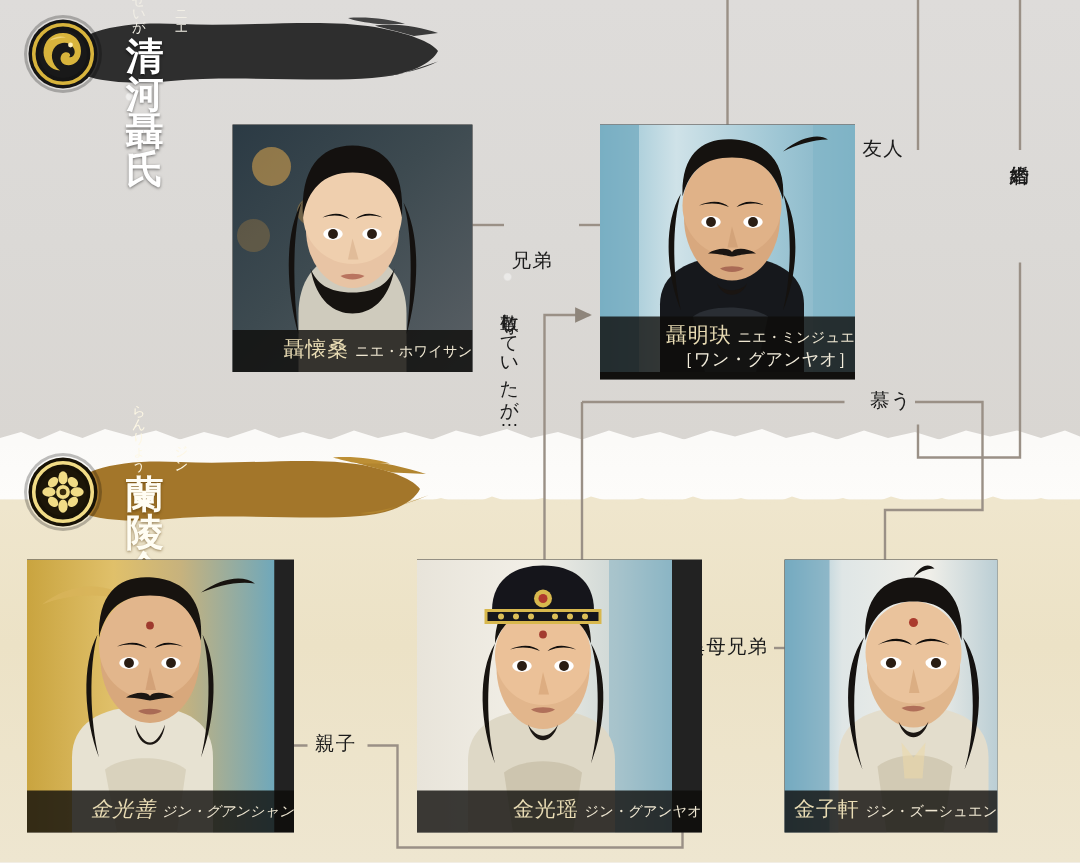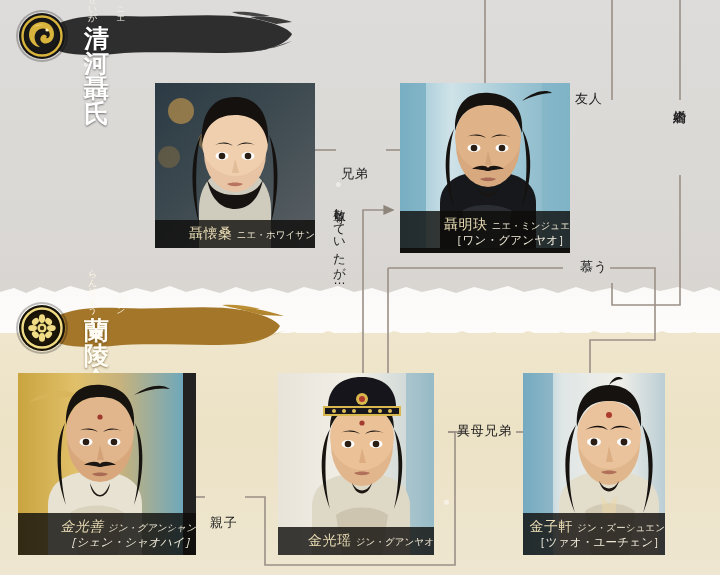--- a/index.html
+++ b/index.html
@@ -101,21 +101,21 @@
   }
   .nm-actor{
     color:#f4eedd;font-size:11.5px;letter-spacing:.02em;margin-top:1px;
     font-family:"Liberation Sans","DejaVu Sans",sans-serif;
   }
 
   
   #card-nhs{left:155px;top:83px;width:160px;height:165px;}
   #card-nmj{left:400px;top:83px;width:170px;height:170px;}
   #card-jgs{left:18px;top:373px;width:178px;height:182px;font-style:italic;}
-  #card-jgy{left:278px;top:373px;width:156px;height:182px;}
+  #card-jgy{left:278px;top:373px;width:156px;height:182px;padding-left:34px;}
   #card-jzx{left:523px;top:373px;width:142px;height:182px;}
 </style>
 </head>
 <body>
 
 <div id="stage">
 
   <div class="band band-grey"></div>
   <div class="band band-white"></div>
   <div class="band band-cream"></div>
@@ -242,21 +242,21 @@
   </div>
   <div class="rel vert" id="rel-konyaku" style="left:672px;top:100px;">
     <span class="chip">婚約者</span>
   </div>
   <div class="rel vert" id="rel-sonkei" style="left:332px;top:200px;font-size:12.5px;">
     <span class="chip">尊敬していたが…</span>
   </div>
   <div class="rel" id="rel-shitau" style="left:563px;top:258px;margin-left:12px;">
     <span class="chip">慕う</span>
   </div>
-  <div class="rel" id="rel-oyako" style="left:205px;top:487px;margin-top:27px;">
+  <div class="rel" id="rel-oyako" style="left:205px;top:487px;">
     <span class="chip">親子</span>
   </div>
   <div class="rel" id="rel-ibo" style="left:452px;top:422px;">
     <span class="chip">異母兄弟</span>
   </div>
 
   <div class="card" id="card-nhs">
     <div class="portrait">
       <svg width="160" height="165" viewBox="0 0 160 165" preserveAspectRatio="xMidYMid slice">
         <defs>
@@ -367,21 +367,20 @@
         <path d="M82,72 L79,87 L86,87 Z" fill="#c9946a" opacity=".6"></path>
         <path d="M66,92 C72,88 80,88 82,91 C84,88 92,88 98,92 C90,92 84,94 82,94 C80,94 74,92 66,92 Z" fill="#1c1713"></path>
         <path d="M74,101 C78,99 86,99 90,101 C86,104 78,104 74,101 Z" fill="#a96a55"></path>
         <path d="M72,110 C78,126 86,126 92,110 C90,128 74,128 72,110 Z" fill="#1c1713"></path>
       </svg>
     </div>
     <div class="nameplate">
       <div class="nm-row1">
         <span class="nm-cn">金光善</span><span class="nm-kana">ジン・グアンシャン</span>
       </div>
-      <div class="nm-actor">［シェン・シャオハイ］</div>
     </div>
   </div>
 
   <div class="card" id="card-jgy">
     <div class="portrait">
       <svg width="170" height="182" viewBox="0 0 170 182" preserveAspectRatio="xMidYMid slice">
         <defs>
           <linearGradient id="bgJgy" x1="0" y1="0" x2="1" y2="0">
             <stop offset="0%" stop-color="#e8e4da"></stop>
               <stop offset="45%" stop-color="#f2efe7"></stop>
@@ -464,17 +463,16 @@
         <path d="M86,73 L83,89 L90,89 Z" fill="#d1a073" opacity=".6"></path>
         <path d="M78,99 C82,97 90,97 94,99 C90,102 82,102 78,99 Z" fill="#b06f59"></path>
         <path d="M76,108 C82,118 90,118 96,108 C92,122 80,122 76,108 Z" fill="#1b1612"></path>
         <path d="M78,122 L86,132 L94,122 L92,146 L80,146 Z" fill="#edd9a8" opacity=".55"></path>
       </svg>
     </div>
     <div class="nameplate">
       <div class="nm-row1">
         <span class="nm-cn">金子軒</span><span class="nm-kana">ジン・ズーシュエン</span>
       </div>
-      <div class="nm-actor">［ツァオ・ユーチェン］</div>
     </div>
   </div>
 
 </div>
 
 </body></html>

